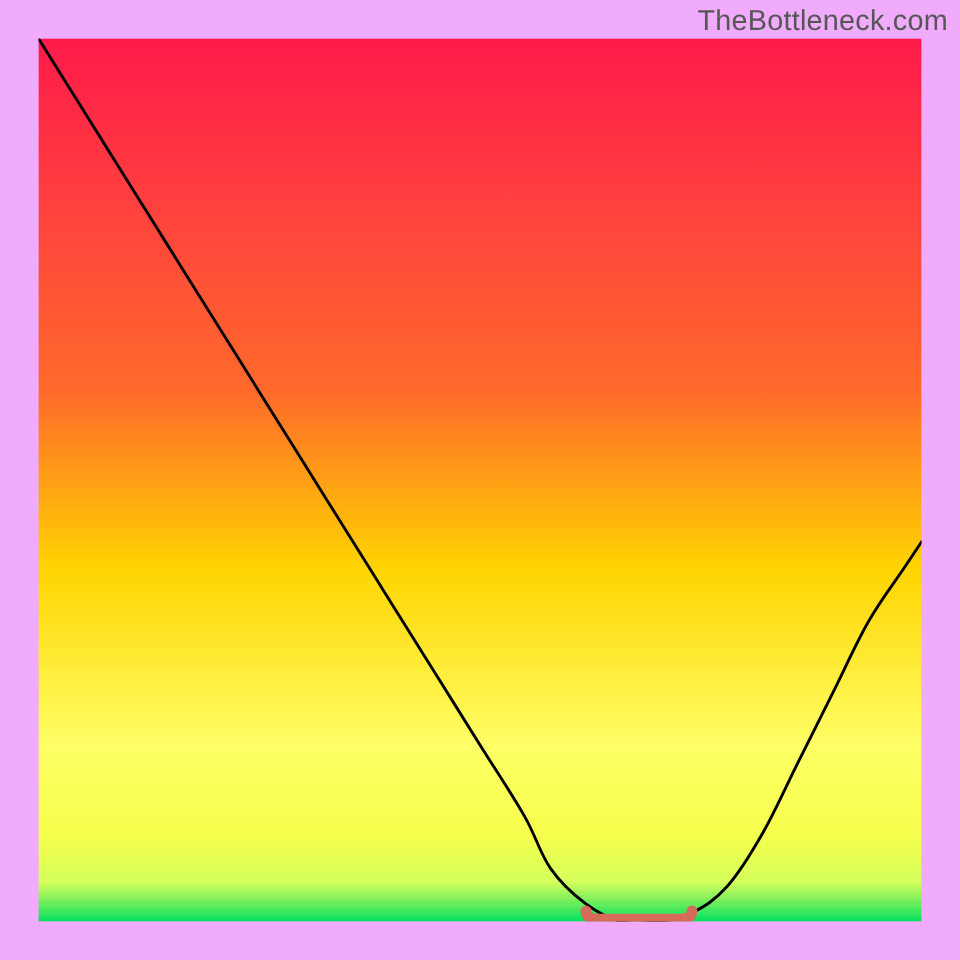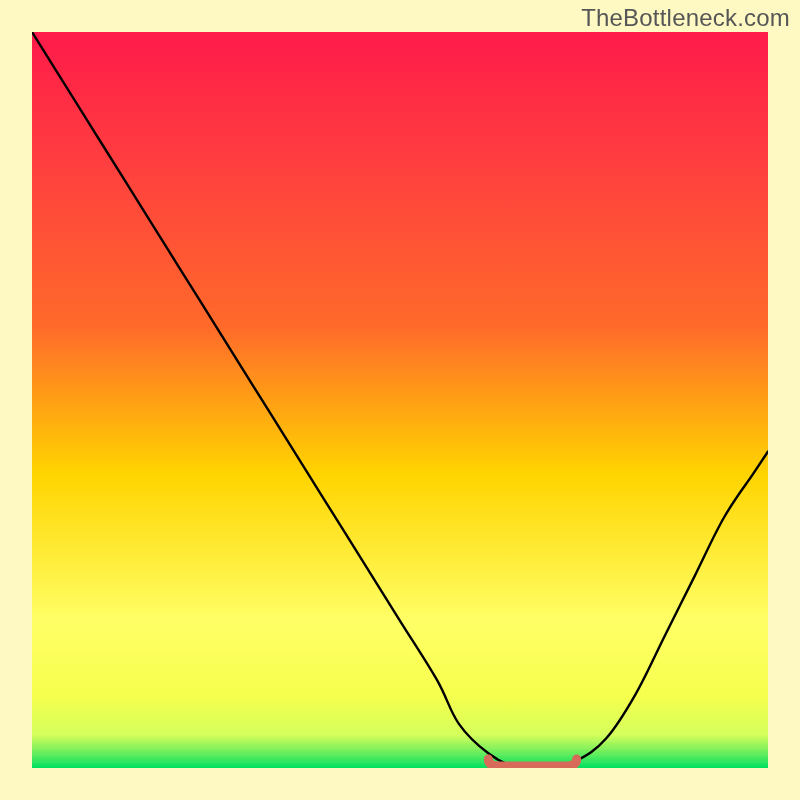--- a/index.html
+++ b/index.html
@@ -1,21 +1,21 @@
 <!DOCTYPE html>
 <html><head>
 <meta charset="utf-8">
 <style>
   * { margin: 0; padding: 0; box-sizing: border-box; }
   html, body { width: 800px; height: 800px; overflow: hidden; background: #000; }
   .frame {
     position: relative;
     width: 800px;
     height: 800px;
-    background: #fef9c3;
+    background: #f0abfc;
   }
   .watermark {
     position: absolute;
     top: 4px;
     right: 10px;
     font-family: Arial, Helvetica, sans-serif;
     font-size: 24px;
     color: #565656;
     font-weight: 400;
     letter-spacing: 0.2px;

